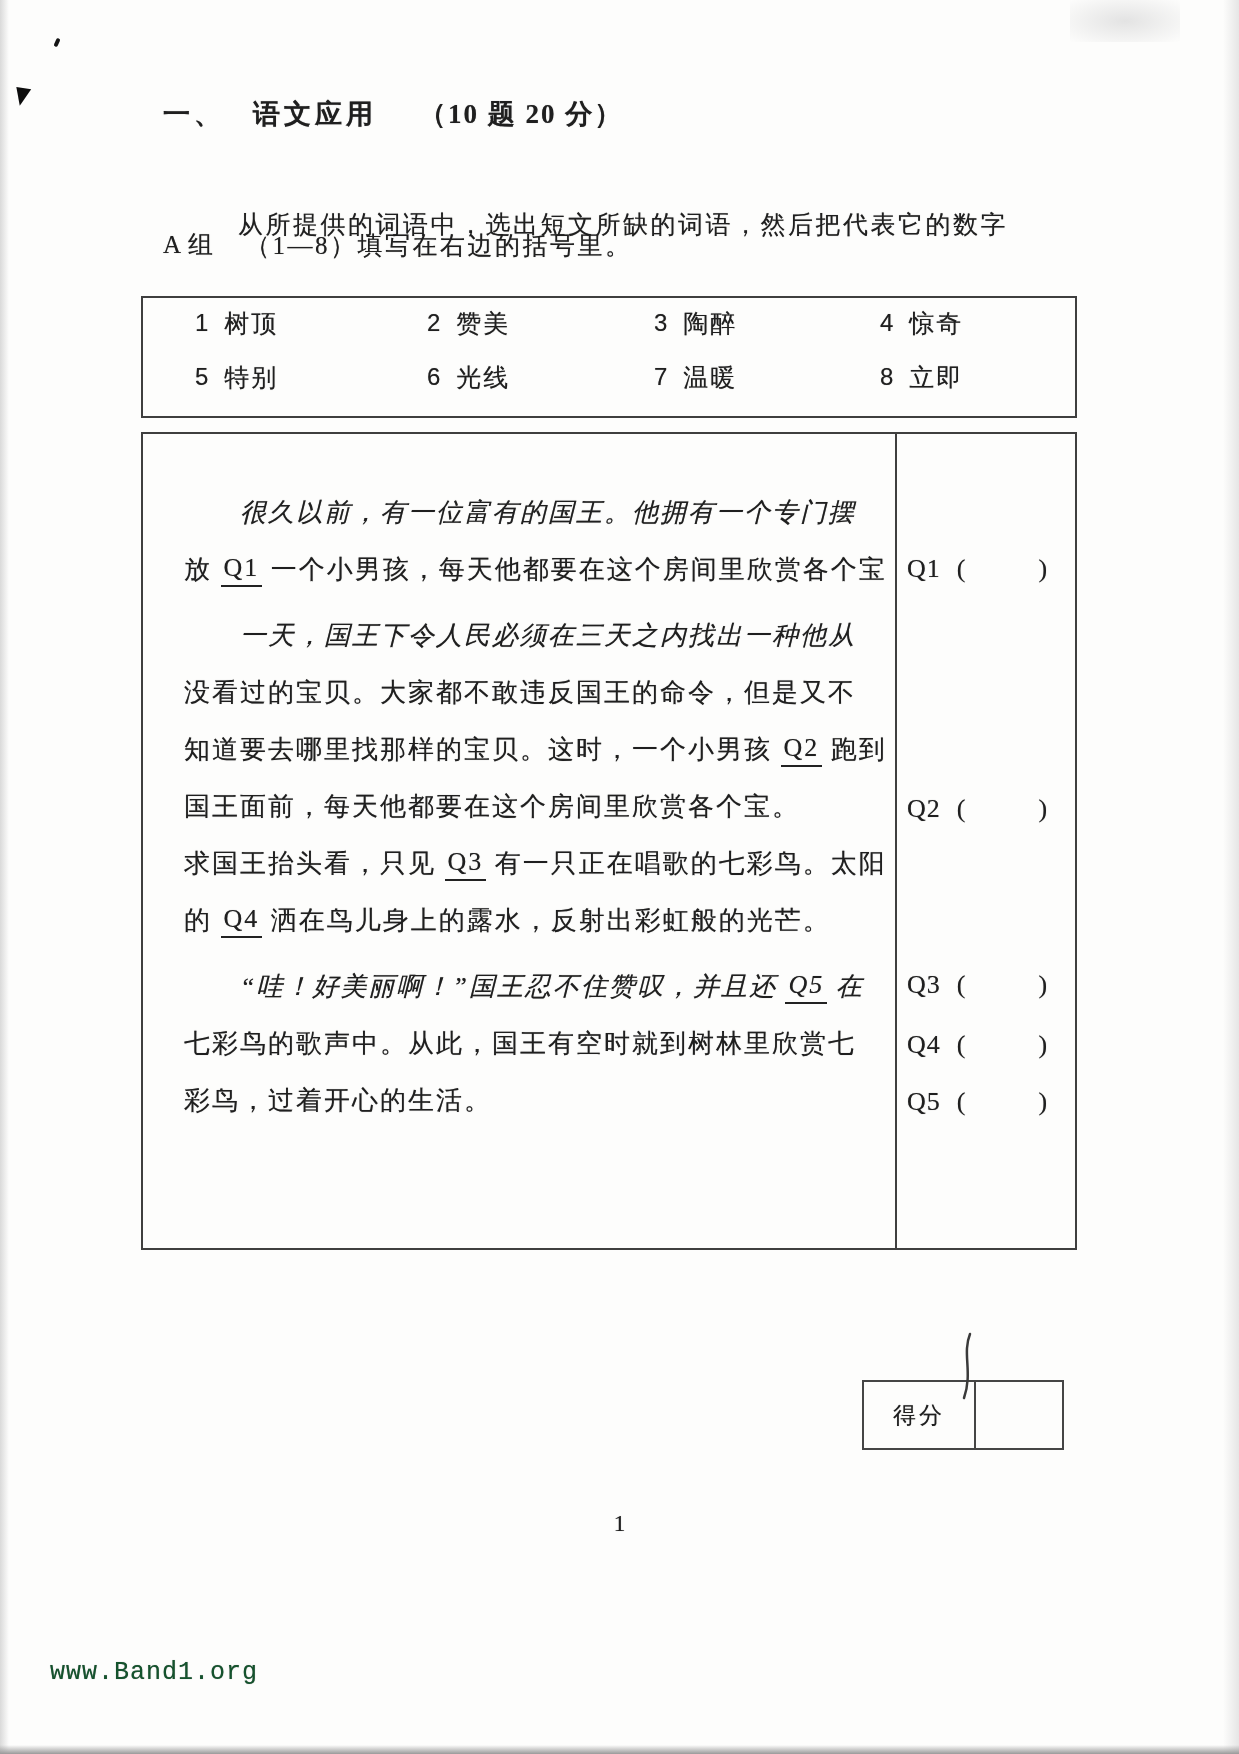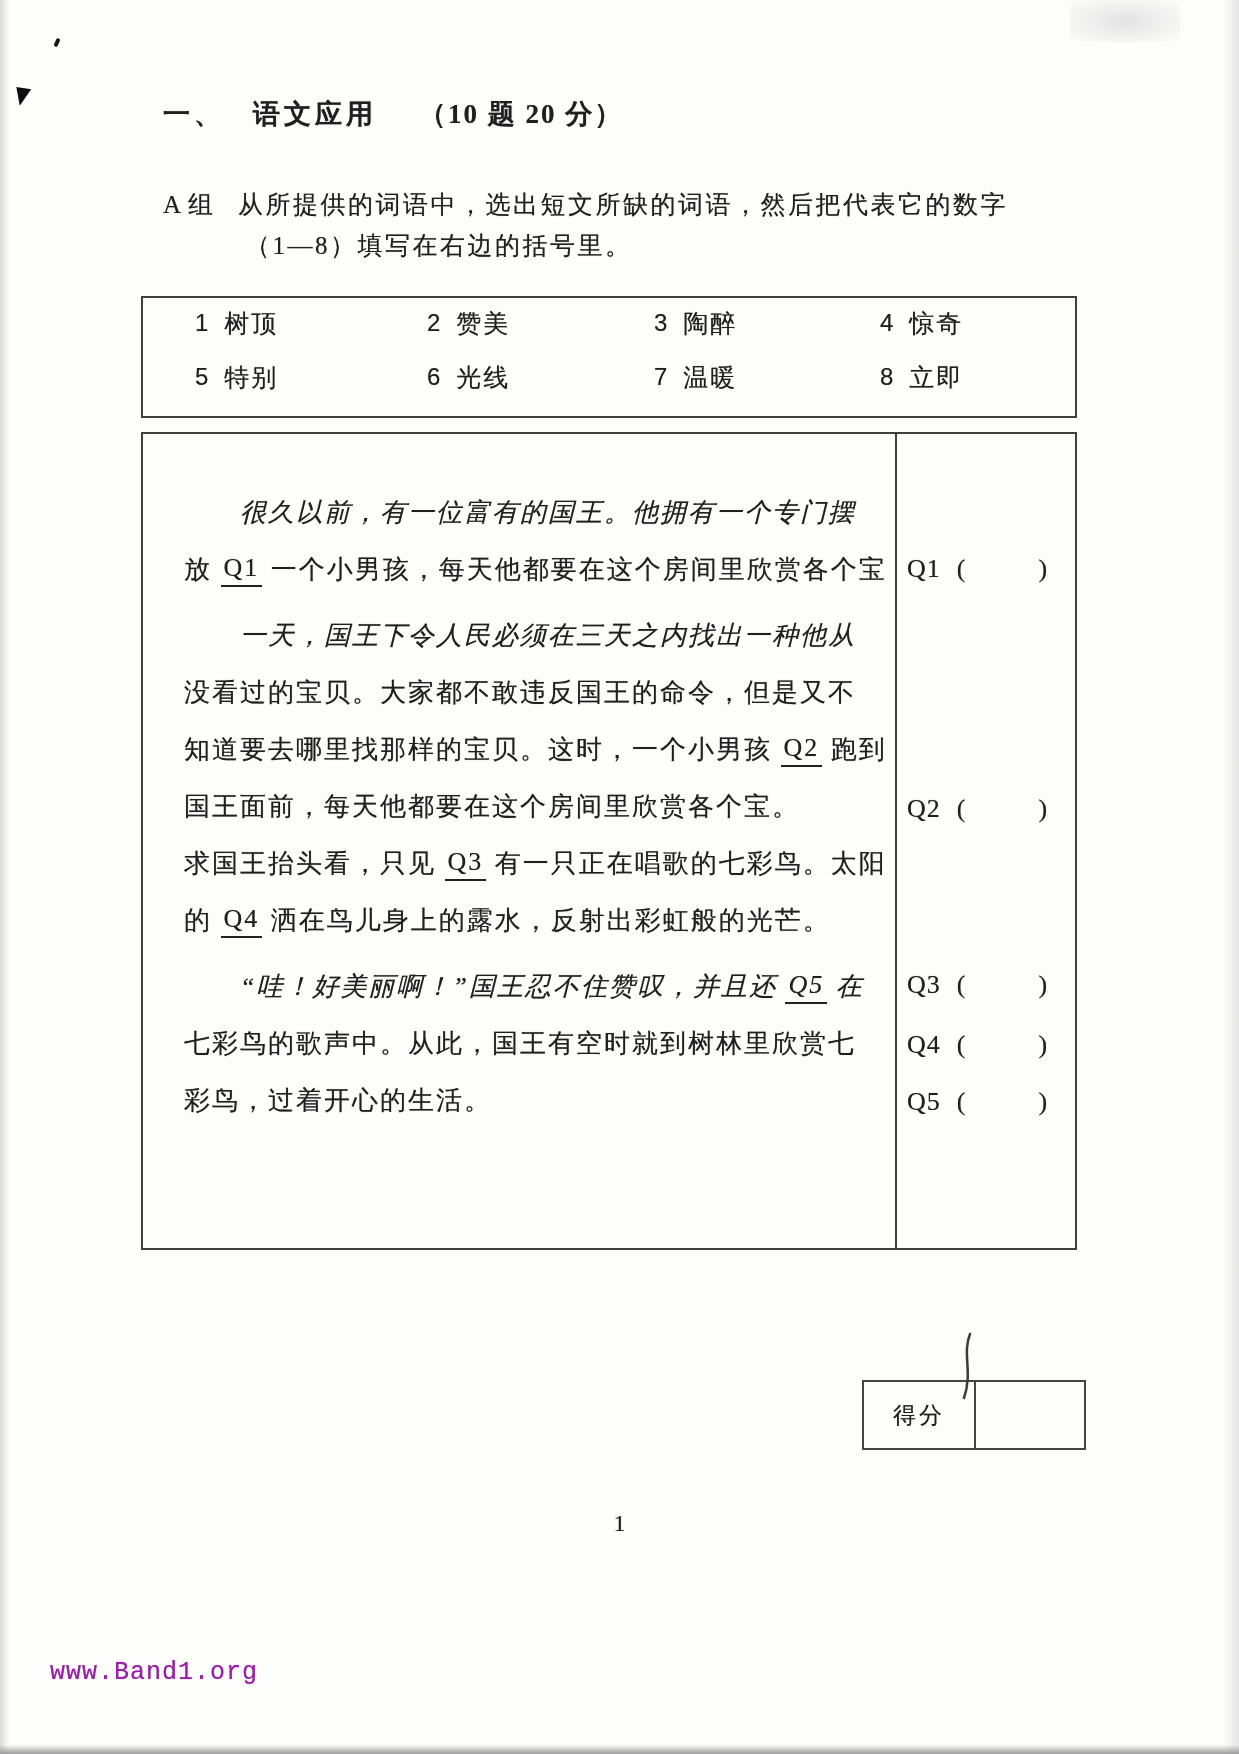--- a/index.html
+++ b/index.html
@@ -10,21 +10,21 @@
     color:var(--ink,#1f1f1f);
     text-shadow:0 0 .7px rgba(25,25,25,.55);
   }
   
   .title{position:absolute;left:163px;top:96px;display:flex;align-items:center;
     font-size:27px;font-weight:bold;letter-spacing:4px;}
   .title .t-num{margin-right:28px;}
   .title .t-points{margin-left:42px;letter-spacing:2px;}
   .instr1{position:absolute;left:163px;top:188px;display:flex;align-items:center;
     font-size:25px;letter-spacing:2.5px;}
-  .instr1 .a-label{margin-right:24px;letter-spacing:1px;}
+  .instr1 .a-label{margin-right:24px;letter-spacing:1px;margin-top:40px;}
   .instr2{position:absolute;left:245px;top:229px;font-size:25px;letter-spacing:2.5px;}
   
   .wordbank{position:absolute;left:141px;top:296px;width:936px;height:122px;
     border:2px solid var(--border,#3f3f3f);box-sizing:border-box;
     display:grid;grid-template-columns:232px 227px 226px 1fr;
     grid-auto-rows:38px;row-gap:16px;padding:6px 0 0 52px;}
   .wb-item{display:flex;align-items:center;font-size:25px;letter-spacing:2px;}
   .wb-num{margin-right:14px;font-family:"Liberation Sans","DejaVu Sans",sans-serif;font-size:24px;}
   
   .passage-box{position:absolute;left:141px;top:432px;width:936px;height:818px;
@@ -36,32 +36,32 @@
   .pline.indent{padding-left:56px;font-style:italic;}
   .pline.para{margin-top:9px;}
   .u{border-bottom:2px solid #222;padding:0 3px 2px 3px;
      font-family:"Liberation Serif","DejaVu Serif",serif;}
   
   .answer{position:absolute;left:764px;height:34px;display:flex;align-items:center;
     font-size:26px;letter-spacing:1px;}
   .answer .q-label{margin-right:16px;}
   .answer .gap{display:inline-block;width:72px;}
   
-  .scorebox{position:absolute;left:862px;top:1380px;width:224px;height:70px;
+  .scorebox{position:absolute;left:862px;top:1380px;width:202px;height:70px;
     border:2px solid #454545;box-sizing:border-box;display:flex;}
   .score-label-cell{width:112px;border-right:2px solid #454545;box-sizing:border-box;
     display:flex;align-items:center;justify-content:center;font-size:23px;letter-spacing:3px;}
   .score-value-cell{flex:1;}
   .pen-stroke{position:absolute;left:952px;top:1330px;}
   
   .page-number{position:absolute;left:0;top:1510px;width:100%;text-align:center;
     font-size:24px;}
   .watermark{position:absolute;left:50px;top:1658px;
     font-family:"Liberation Mono","DejaVu Sans Mono",monospace;
-    font-size:25px;letter-spacing:1px;color:#a21caf;}
+    font-size:25px;letter-spacing:1px;color:#14532d;}
   
   .edge-left{position:absolute;left:0;top:0;width:9px;height:100%;
     background:linear-gradient(to right,#bdbdbd,rgba(255,255,255,0));opacity:.55;}
   .edge-right{position:absolute;right:0;top:0;width:16px;height:100%;
     background:linear-gradient(to left,#d6d6d6,rgba(255,255,255,0));opacity:.6;}
   .edge-bottom{position:absolute;left:0;bottom:0;width:100%;height:9px;
     background:linear-gradient(to top,#9a9a9a,rgba(255,255,255,0));}
   .smudge-tr{position:absolute;left:1070px;top:0;width:110px;height:42px;
     background:radial-gradient(ellipse at center,#e3e3e3,rgba(255,255,255,0));}
   .mark-tl{position:absolute;left:15px;top:88px;width:0;height:0;

